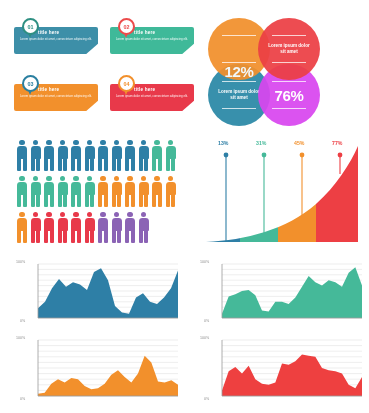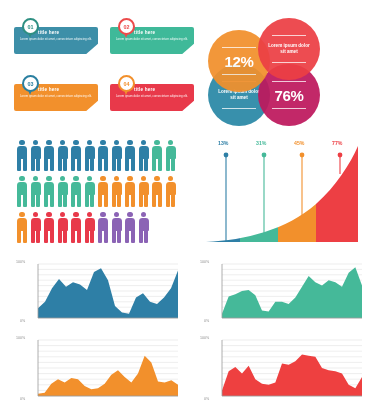--- a/index.html
+++ b/index.html
@@ -63,24 +63,24 @@
   .circ{
     position:absolute;width:62px;height:62px;border-radius:50%;
     display:flex;align-items:center;justify-content:center;
     text-align:center;color:#fff;box-sizing:border-box;
   }
   .circ .pct{font-size:15px;font-weight:bold;letter-spacing:-.3px;}
   .circ .lbl{font-size:4.6px;line-height:6px;font-weight:bold;padding:0 9px;}
   .rule-t,.rule-b{position:absolute;left:22%;width:56%;height:1px;background:rgba(255,255,255,.75);}
   .rule-t{top:28%;}
   .rule-b{bottom:28%;}
-  .v1{left:0;top:12px;background:#f2902c;opacity:.93;}
+  .v1{left:0;top:0;background:#f2902c;opacity:.93;align-items:flex-end;}
   .v2{left:50px;top:0;background:#ec3f44;opacity:.93;}
   .v3{left:0;top:46px;background:#2a88a6;opacity:.93;}
-  .v4{left:50px;top:46px;background:#be185d;opacity:.93;}
+  .v4{left:50px;top:46px;background:#d946ef;opacity:.93;}
 
   
   .people{position:absolute;left:16px;top:140px;width:176px;height:110px;}
   .prow{position:absolute;left:0;display:flex;}
   .pr1{top:0;gap:1.5px;}
   .pr2{top:36px;gap:1.5px;}
   .pr3{top:72px;gap:1.5px;}
   .person{width:12px;height:32px;position:relative;}
   .person .head{
     position:absolute;left:50%;margin-left:-2.6px;top:0;

